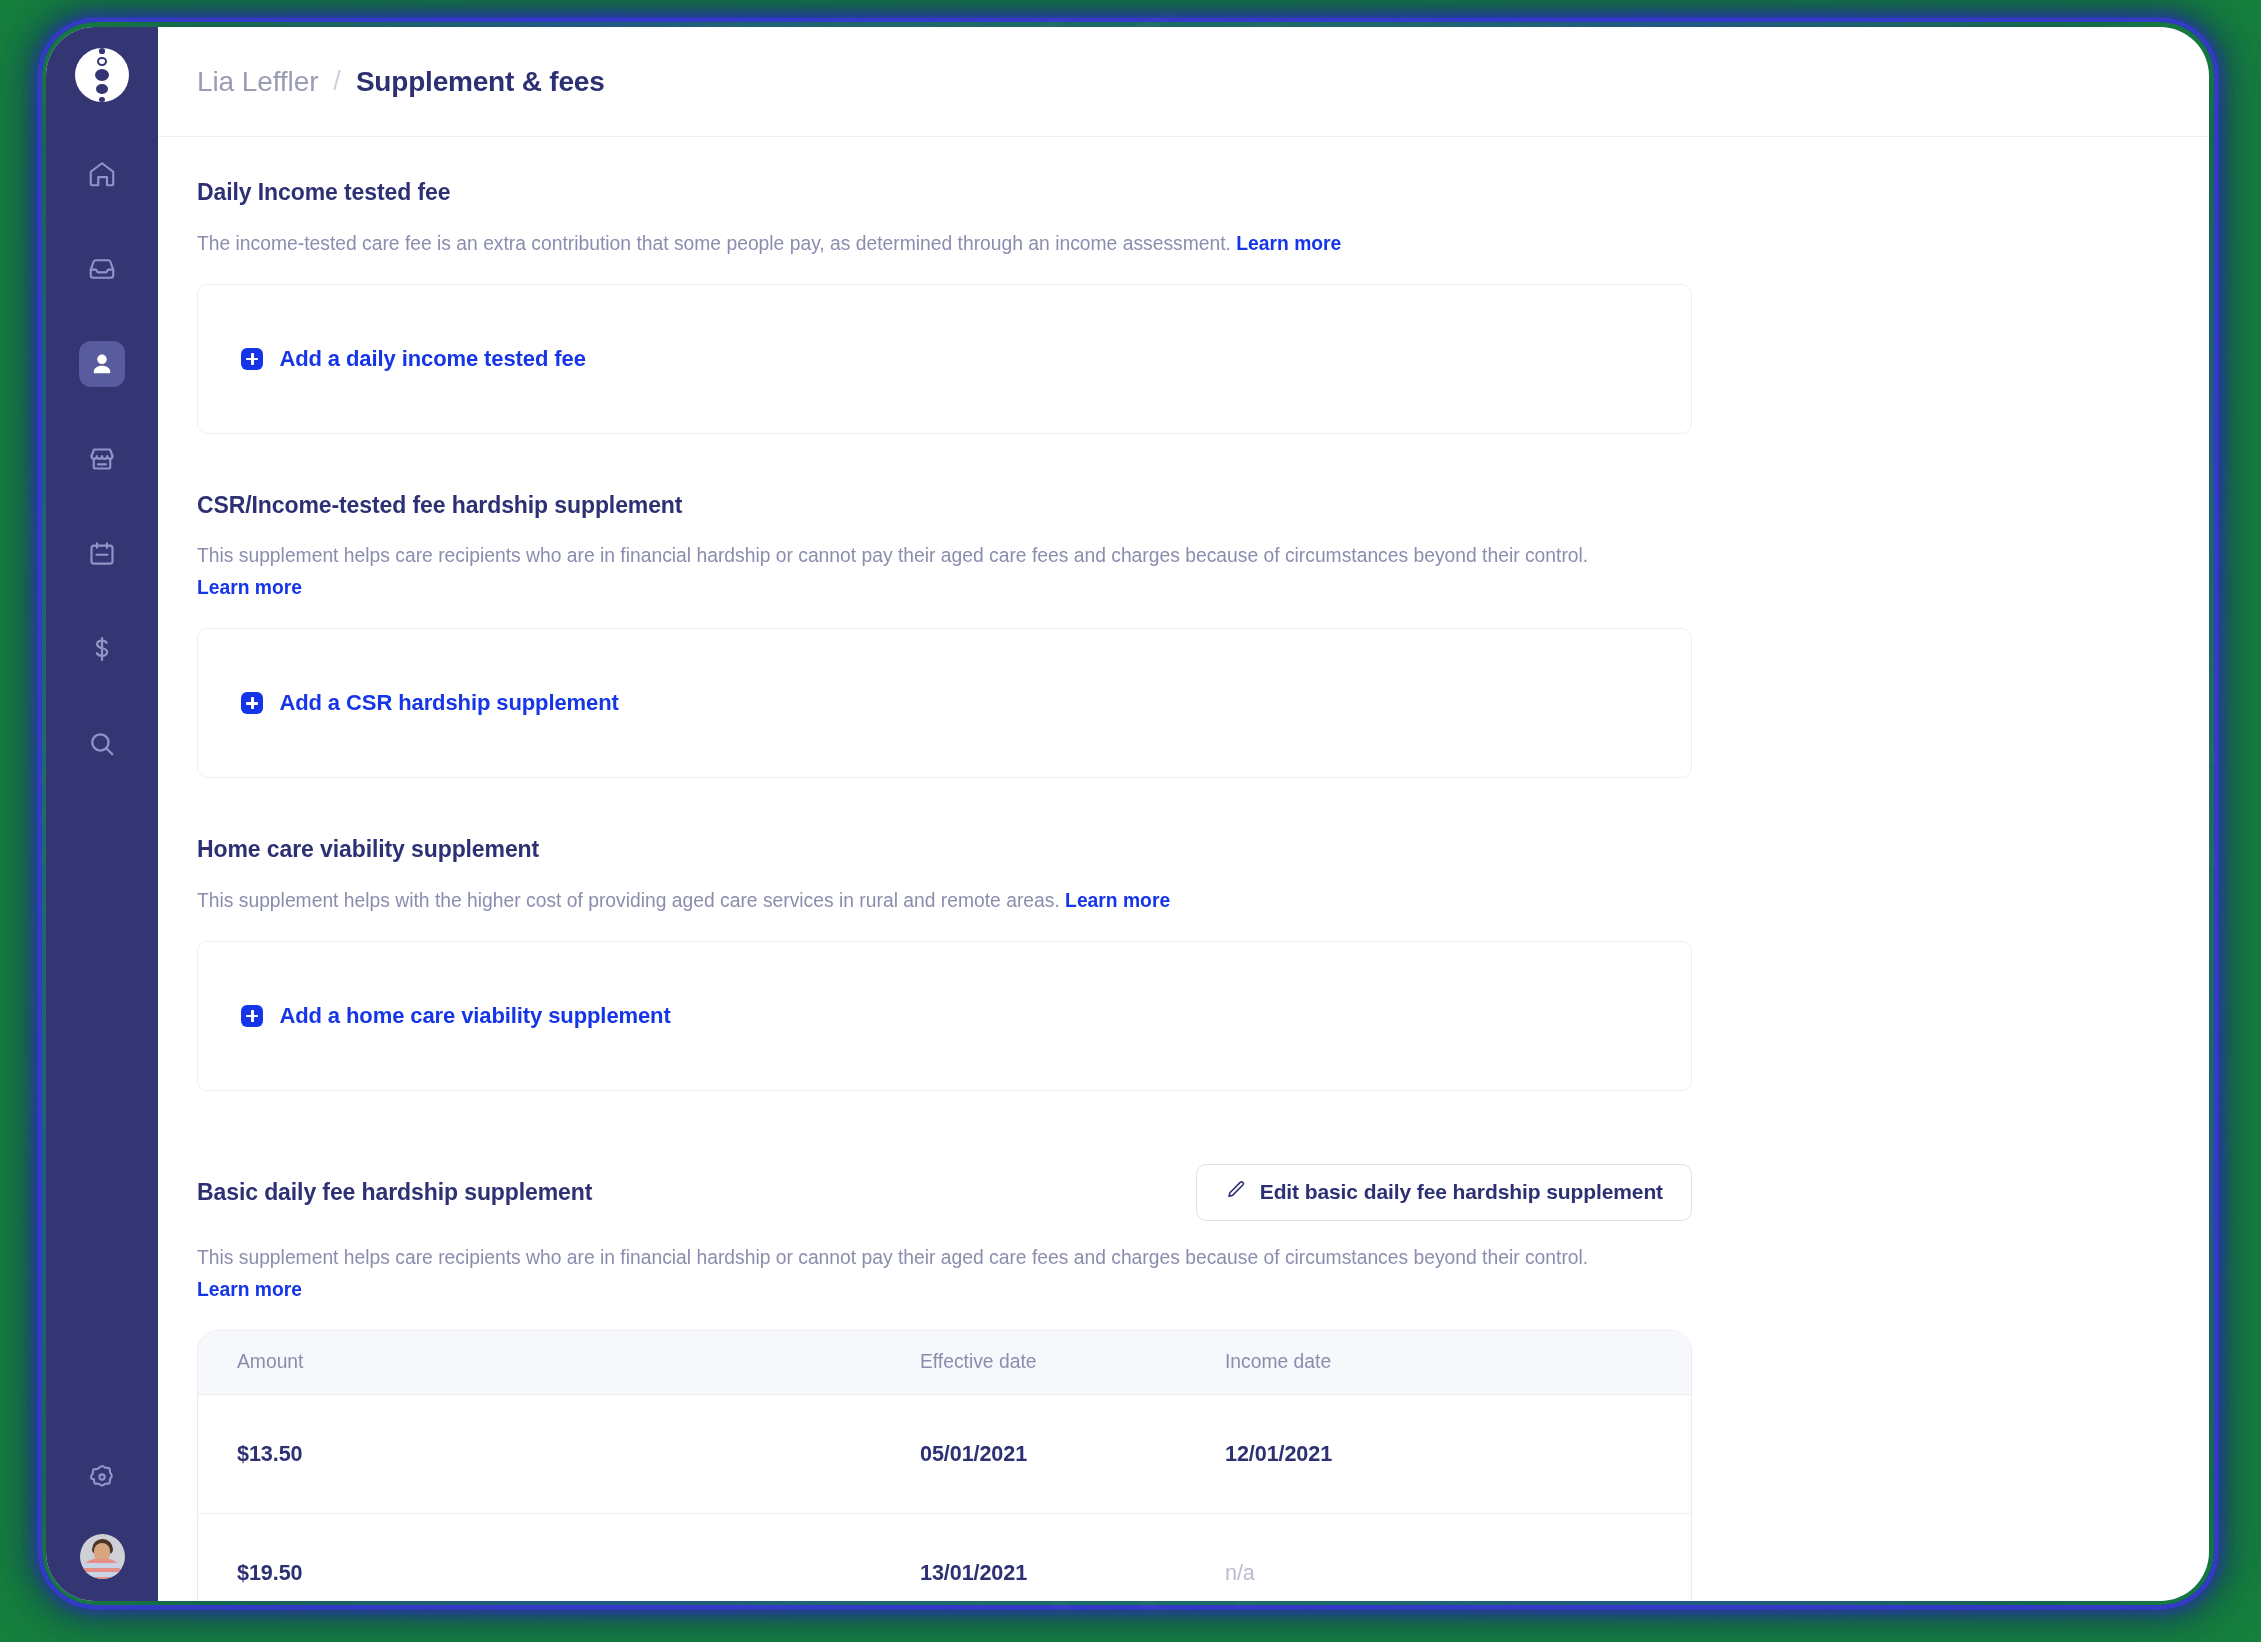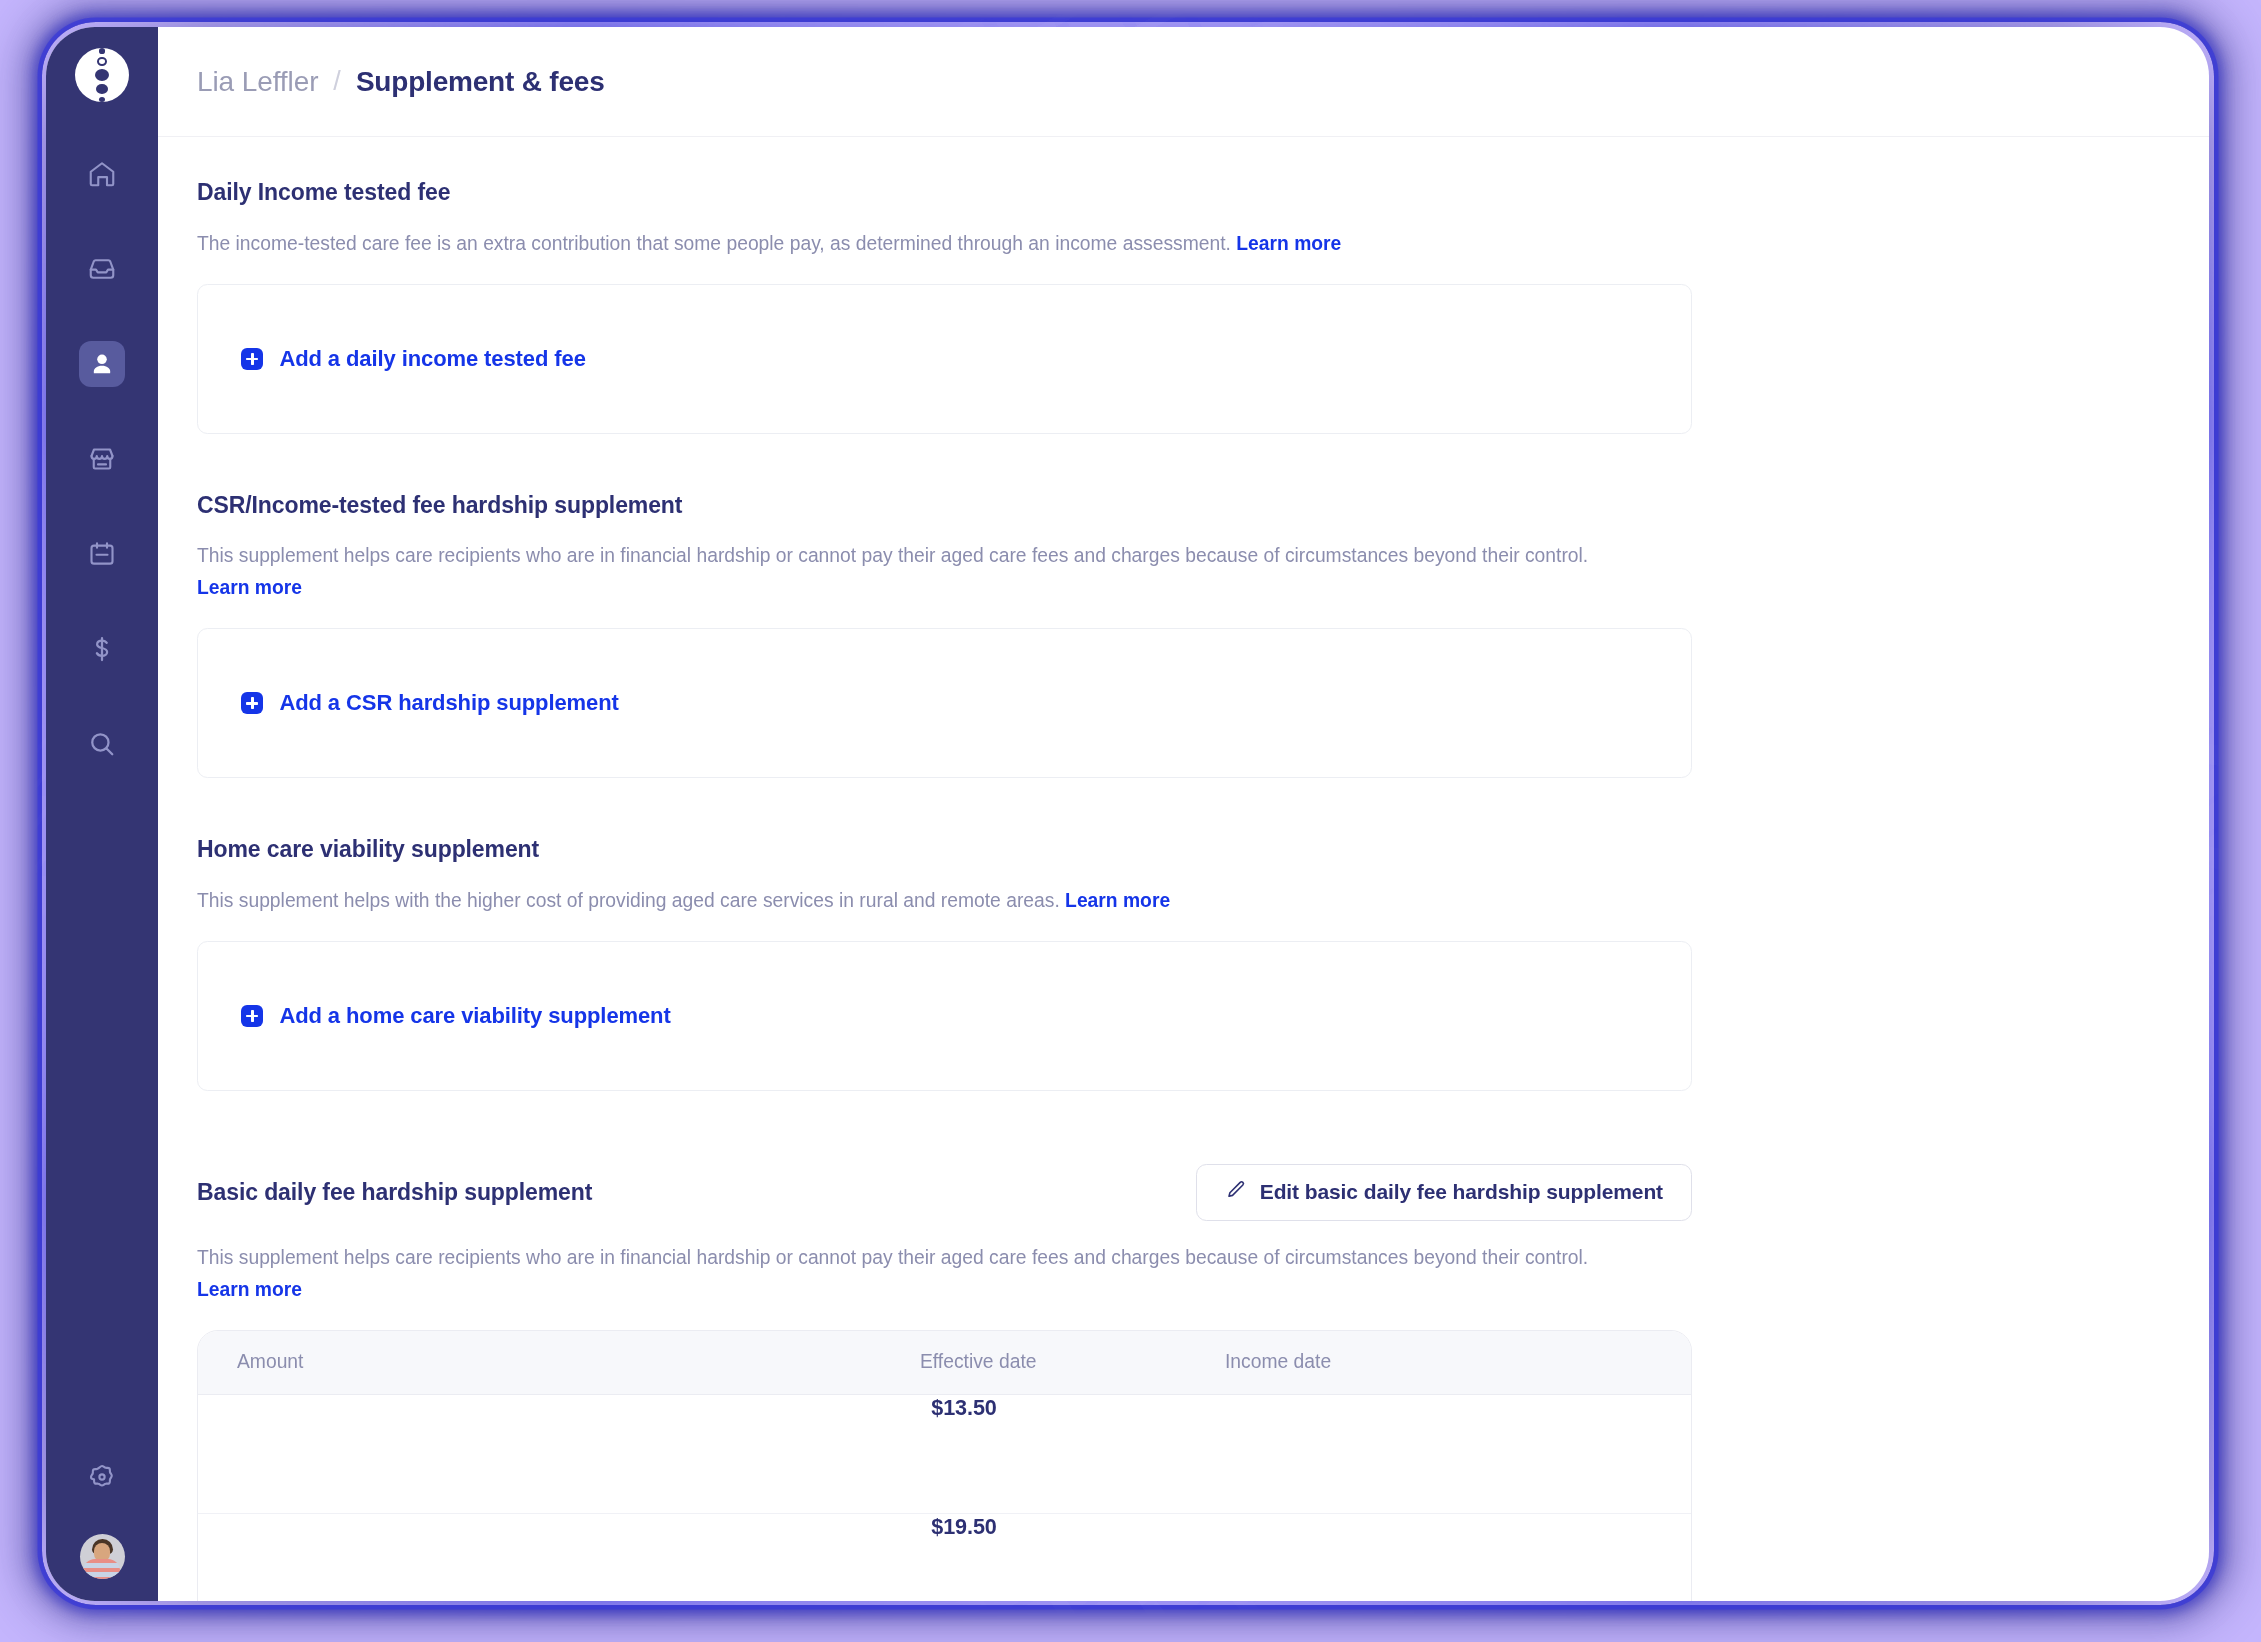--- a/index.html
+++ b/index.html
@@ -9,21 +9,21 @@
     height: 1642px;
     background: #000000;
     font-family: "Liberation Sans", sans-serif;
     overflow: hidden;
   }
 
   
   .screen {
     position: absolute;
     inset: 0;
-    background: #c4b5fd;
+    background: #15803d;
   }
   .glow {
     position: absolute;
     left: 36px; top: 16.4px;
     width: 2184px; height: 1595px;
     border-radius: 57px;
     background:
       radial-gradient(ellipse at 50% 50%, rgba(40,40,190,0.0) 60%, rgba(48,48,210,0.55) 78%, rgba(20,20,120,0.25) 92%, rgba(0,0,0,0) 100%);
     filter: blur(7.4px);
   }
@@ -206,21 +206,21 @@
   
   .table {
     border: 1.5px solid #ebecf2;
     border-radius: 21px;
     overflow: hidden;
     margin-top: 25px;
   }
   .trow { display: flex; align-items: center; }
   .thead { background: #f7f8fb; height: 64px; border-bottom: 1.5px solid #ebecf2; }
   .thead .cell { font-size: 19.3px; color: #8b8dae; font-weight: 400; }
-  .tbody-row { height: 119px; border-bottom: 1.5px solid #f0f1f6; flex-direction: column; }
+  .tbody-row { height: 119px; border-bottom: 1.5px solid #f0f1f6; }
   .tbody-row:last-child { border-bottom: none; }
   .tbody-row .cell { font-size: 21.6px; color: #2d3073; font-weight: 700; letter-spacing: -0.1px; }
   .tbody-row .cell.muted { color: #b9bbce; font-weight: 400; }
   .c-amount  { flex: 0 0 722px; padding-left: 39px; }
   .c-eff     { flex: 0 0 305px; }
   .c-exp     { flex: 1 1 auto; }
 </style>
 </head>
 <body>
 

